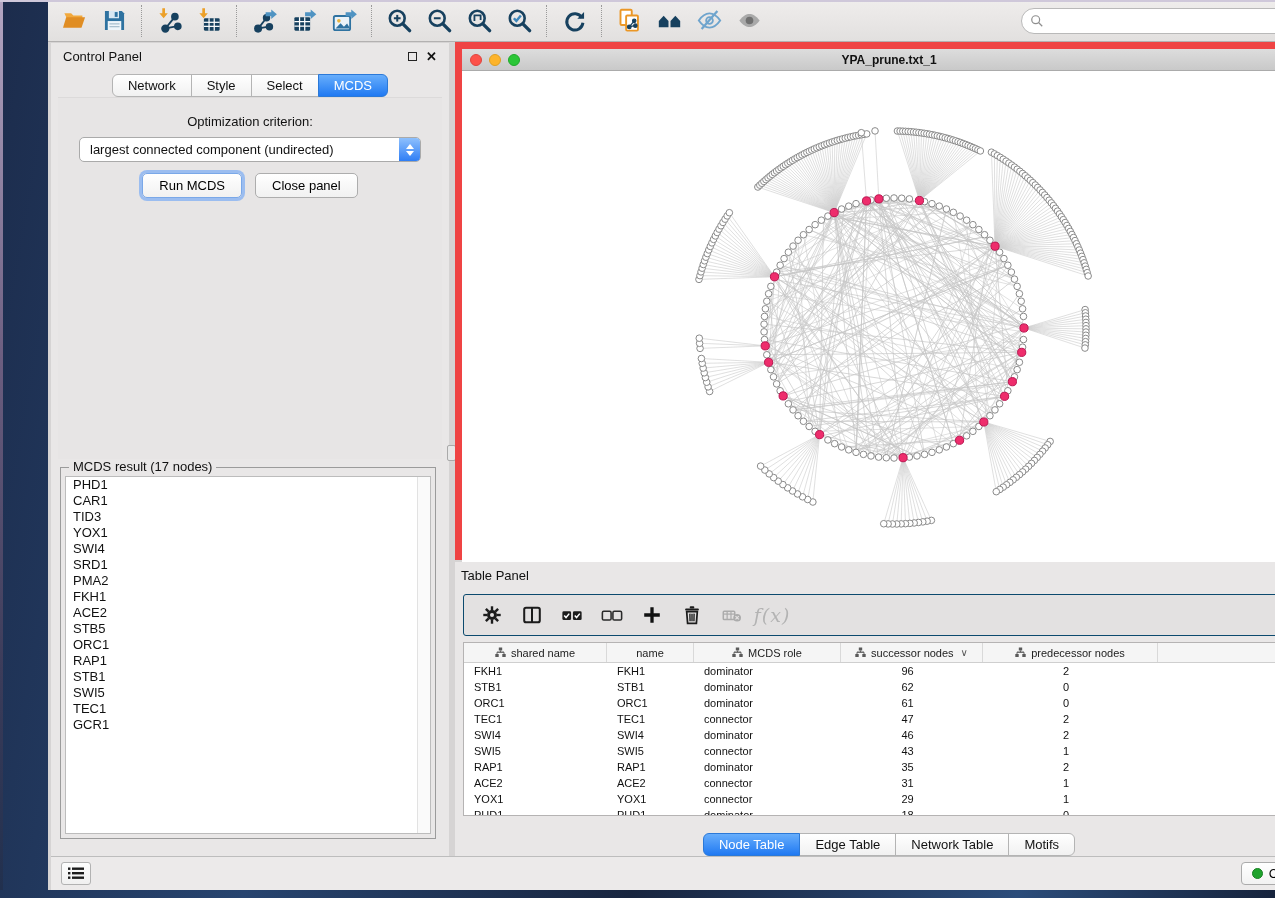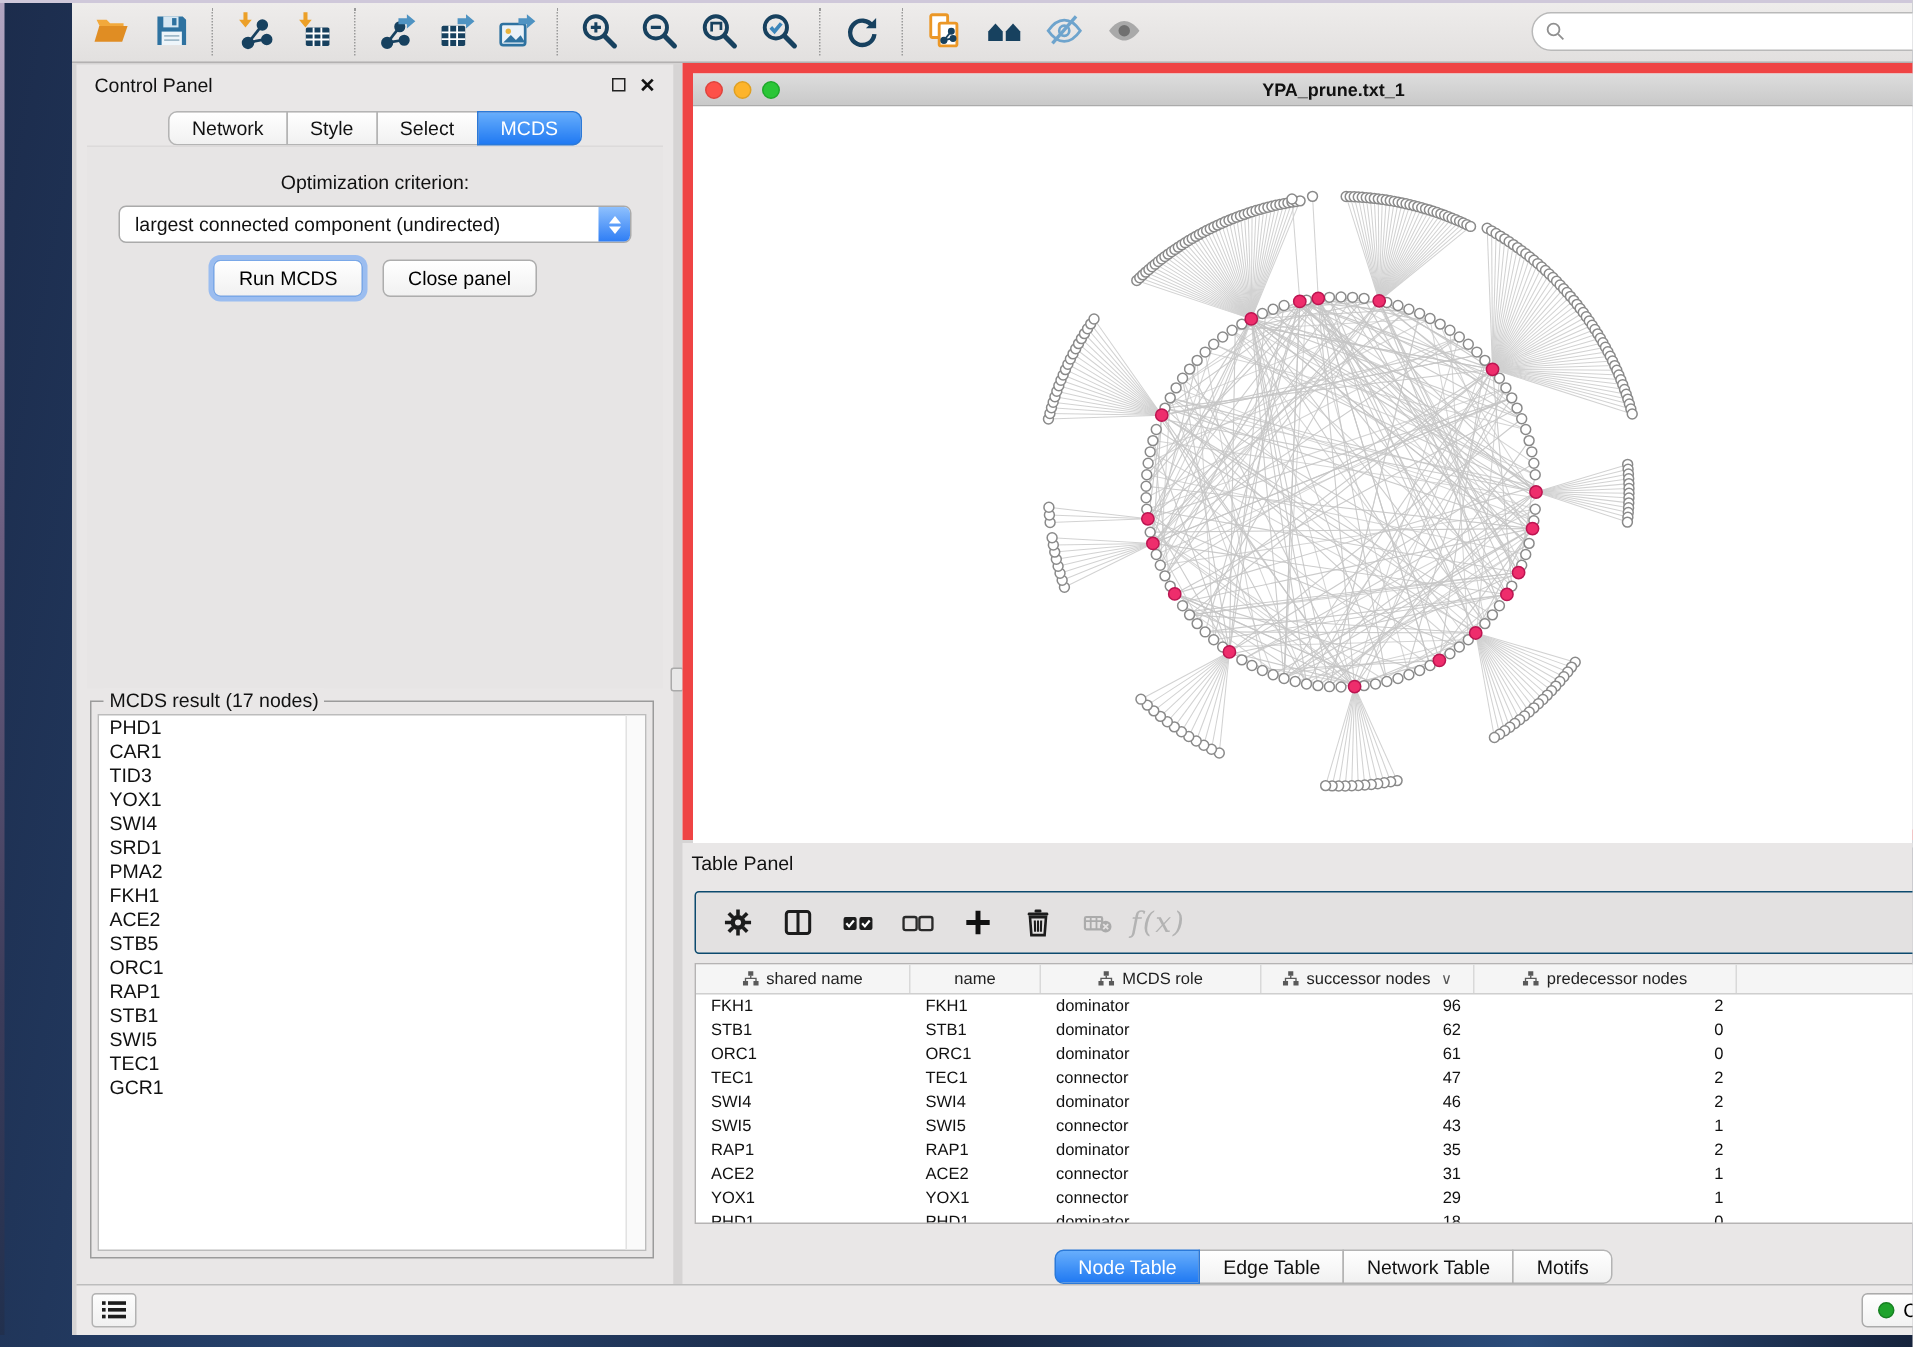--- a/index.html
+++ b/index.html
@@ -95,21 +95,21 @@
   .fx { font-family:"DejaVu Serif", serif; font-style:italic; font-size:19px; color:#b3b3b3; letter-spacing:1px;}
   .data-table { position:absolute; left:8px; top:80px; width:852px; height:174px; background:#fff;
                 border:1px solid #b5b3b3; overflow:hidden; }
   .dt-head { display:flex; height:20px; background:#f5f5f5; border-bottom:1px solid #cfcfcf; font-size:11px; }
   .dt-col { display:flex; align-items:center; justify-content:center; gap:5px; border-right:1px solid #d9d9d9;
             position:relative; color:#222; }
   .dt-rows { font-size:11px; }
   .dt-row { display:flex; height:16px; line-height:16px; }
   .dt-cell { overflow:hidden; white-space:nowrap; }
   .dt-cell.txt { padding-left:10px; text-align:left; }
-  .dt-cell.num { padding-right:9px; text-align:right; }
+  .dt-cell.num { padding-right:9px; text-align:center; }
   .dt-scroll { position:absolute; right:0; top:0; bottom:0; width:14px; background:#fbfbfb; border-left:1px solid #e4e4e4;}
   .dt-thumb { position:absolute; left:2px; top:6px; width:9px; height:84px; background:#b9b9b9; border-radius:5px; }
   .tp-tabs-row { position:absolute; left:0; right:0; top:271px; display:flex; justify-content:center; }
   .sort-chevron { font-size:10px; color:#555; margin-left:2px; }
 
   
   .status-bar { position:absolute; left:3px; top:856px; width:1272px; height:34px; background:#eceaea;
                 border-top:1px solid #bdbdbd; display:flex; align-items:center; padding:0 10px; }
   .status-left-btn { width:30px; height:23px; background:linear-gradient(#fdfdfd,#f0f0f0);
                      border:1px solid #b2b2b2; border-radius:3px; display:flex; align-items:center; justify-content:center;}

